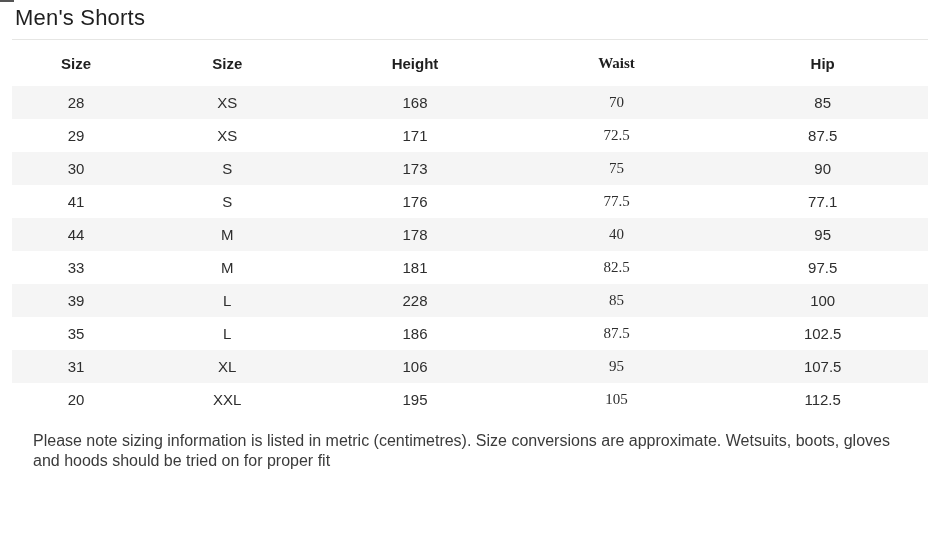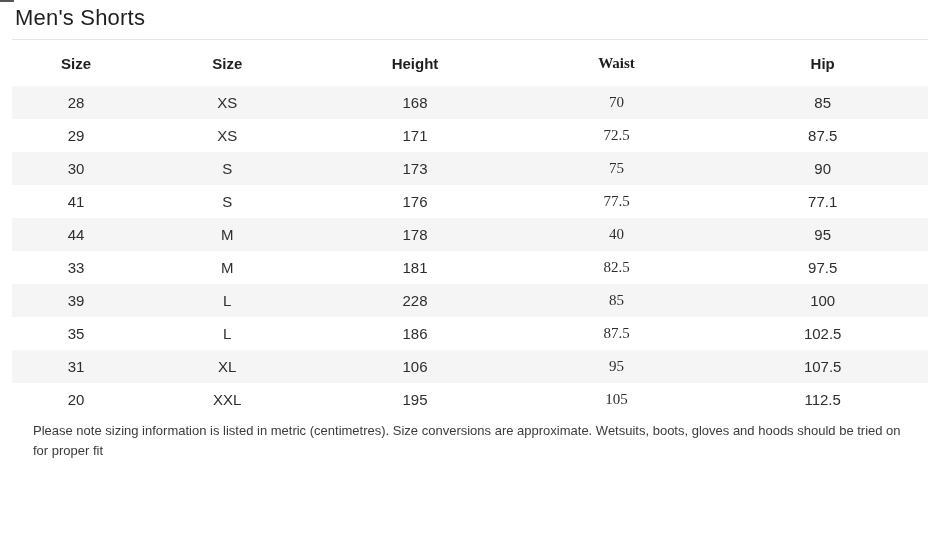--- a/index.html
+++ b/index.html
@@ -56,22 +56,22 @@
     font-weight:400;
     color:var(--text);
   }
   .size-table th:nth-child(1),.size-table td:nth-child(1){width:14%;}
   .size-table th:nth-child(2),.size-table td:nth-child(2){width:19%;}
   .size-table th:nth-child(3),.size-table td:nth-child(3){width:22%;}
   .size-table th:nth-child(4),.size-table td:nth-child(4){width:22%;font-family:Liberation Serif, serif;}
   .size-table th:nth-child(5),.size-table td:nth-child(5){width:23%;}
   .size-table tbody tr:nth-child(odd){background:var(--stripe);}
   .footer-note{
-    margin:5px 24px 0 21px;
-    font-size:13px;
+    margin:15px 24px 0 21px;
+    font-size:16px;
     line-height:20px;
     color:var(--footer);
   }
 </style>
 </head>
 <body>
 
 <div class="top-edge-mark"></div>
 
 <div class="wrap">

